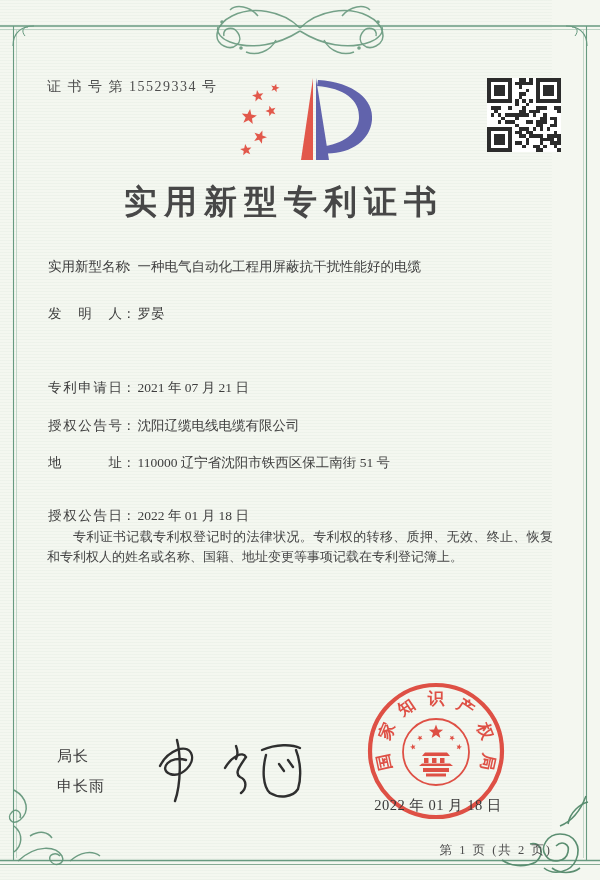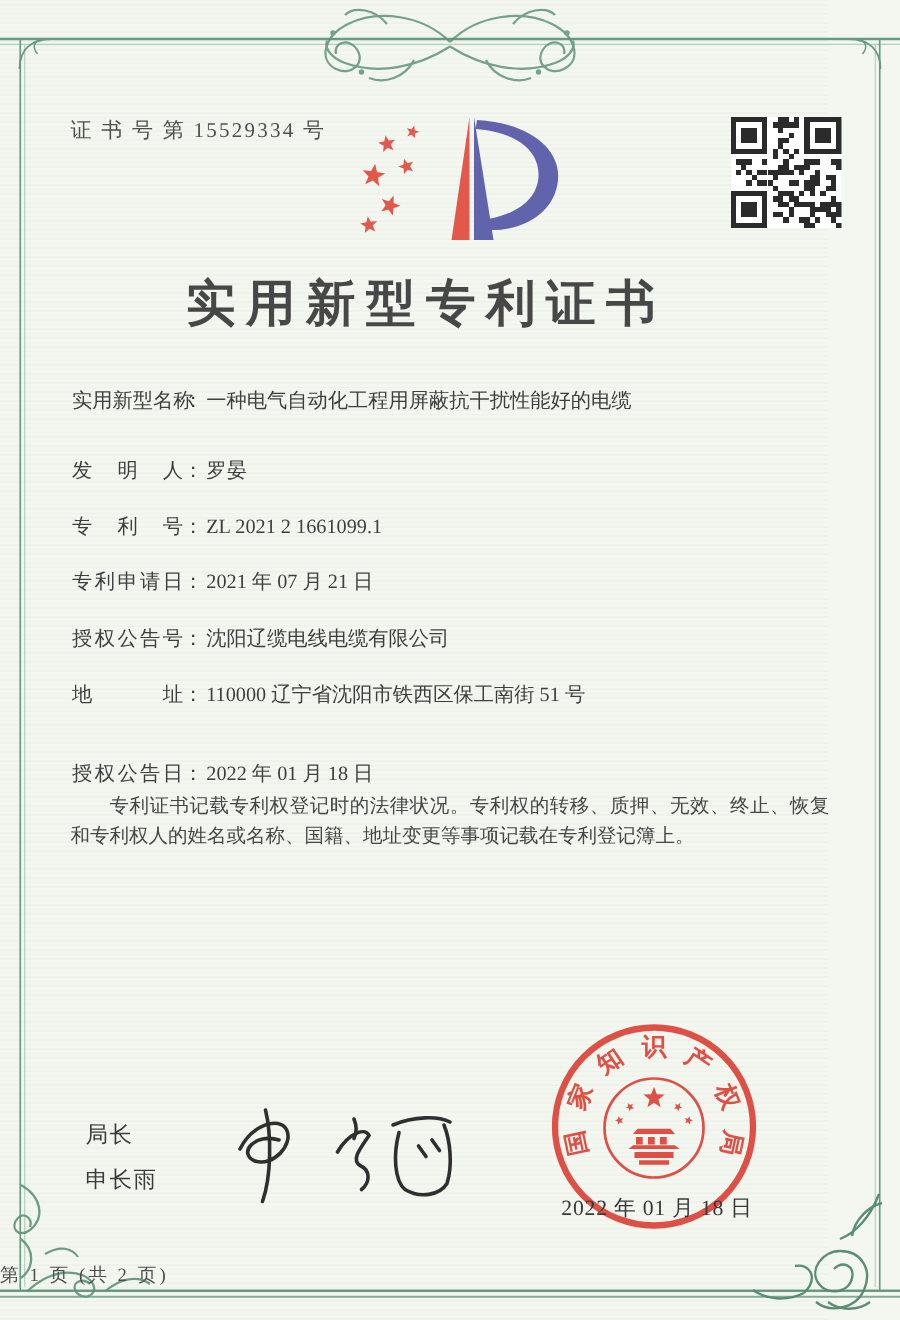--- a/index.html
+++ b/index.html
@@ -32,21 +32,21 @@
   #row-grant-date{top:507px;left:48px;} #row-grant-no{top:491px;left:293px;}
   .paras{left:47px;width:506px;top:527px;font-size:13px;line-height:19.5px;
          text-align:justify;color:#464646;z-index:2;}
   .paras p{margin:0;text-indent:2em;}
   .officer{left:57px;font-size:15px;color:#3b3b3b;letter-spacing:1px;z-index:2;}
   #officer-title{top:747px;font-family:Liberation Serif, serif;} #officer-name{top:777px;}
   #autograph{left:140px;top:728px;z-index:3;}
   #stamp{left:360px;top:675px;z-index:3;opacity:.93;}
   .sealdate{left:368px;top:796px;width:140px;text-align:center;font-size:14.5px;
             color:#383838;letter-spacing:.5px;z-index:4;white-space:nowrap;}
-  .footer{left:0;right:0;top:842px;text-align:left;font-size:12.5px;
+  .footer{left:0;right:0;top:842px;text-align:right;font-size:12.5px;
           letter-spacing:2px;color:#4e4e4e;z-index:2;}
 </style>
 </head>
 <body>
 
 <div id="page">
 
   <svg id="frame" class="abs" width="600" height="880" viewBox="0 0 600 880">
     <g stroke="#679a80" fill="none">
 
@@ -327,23 +327,20 @@
     </div>
 
   <div class="abs title">实用新型专利证书</div>
 
   <div class="abs frow" id="row-name">
     <span class="flabel">实用新型名称</span><span class="colon">：</span><span class="fvalue">一种电气自动化工程用屏蔽抗干扰性能好的电缆</span>
   </div>
   <div class="abs frow" id="row-inventor">
     <span class="flabel">发明人</span><span class="colon">：</span><span class="fvalue">罗晏</span>
   </div>
-  <div class="abs frow" id="row-patno">
-    <span class="flabel">专利号</span><span class="colon">：</span><span class="fvalue">ZL 2021 2 1661099.1</span>
-  </div>
   <div class="abs frow" id="row-appdate">
     <span class="flabel">专利申请日</span><span class="colon">：</span><span class="fvalue">2021 年 07 月 21 日</span>
   </div>
   <div class="abs frow" id="row-patentee">
     <span class="flabel">授权公告号</span><span class="colon">：</span><span class="fvalue">沈阳辽缆电线电缆有限公司</span>
   </div>
   <div class="abs frow" id="row-address">
     <span class="flabel">地址</span><span class="colon">：</span><span class="fvalue">110000 辽宁省沈阳市铁西区保工南街 51 号</span>
   </div>
   <div class="abs frow" id="row-grant-date">

